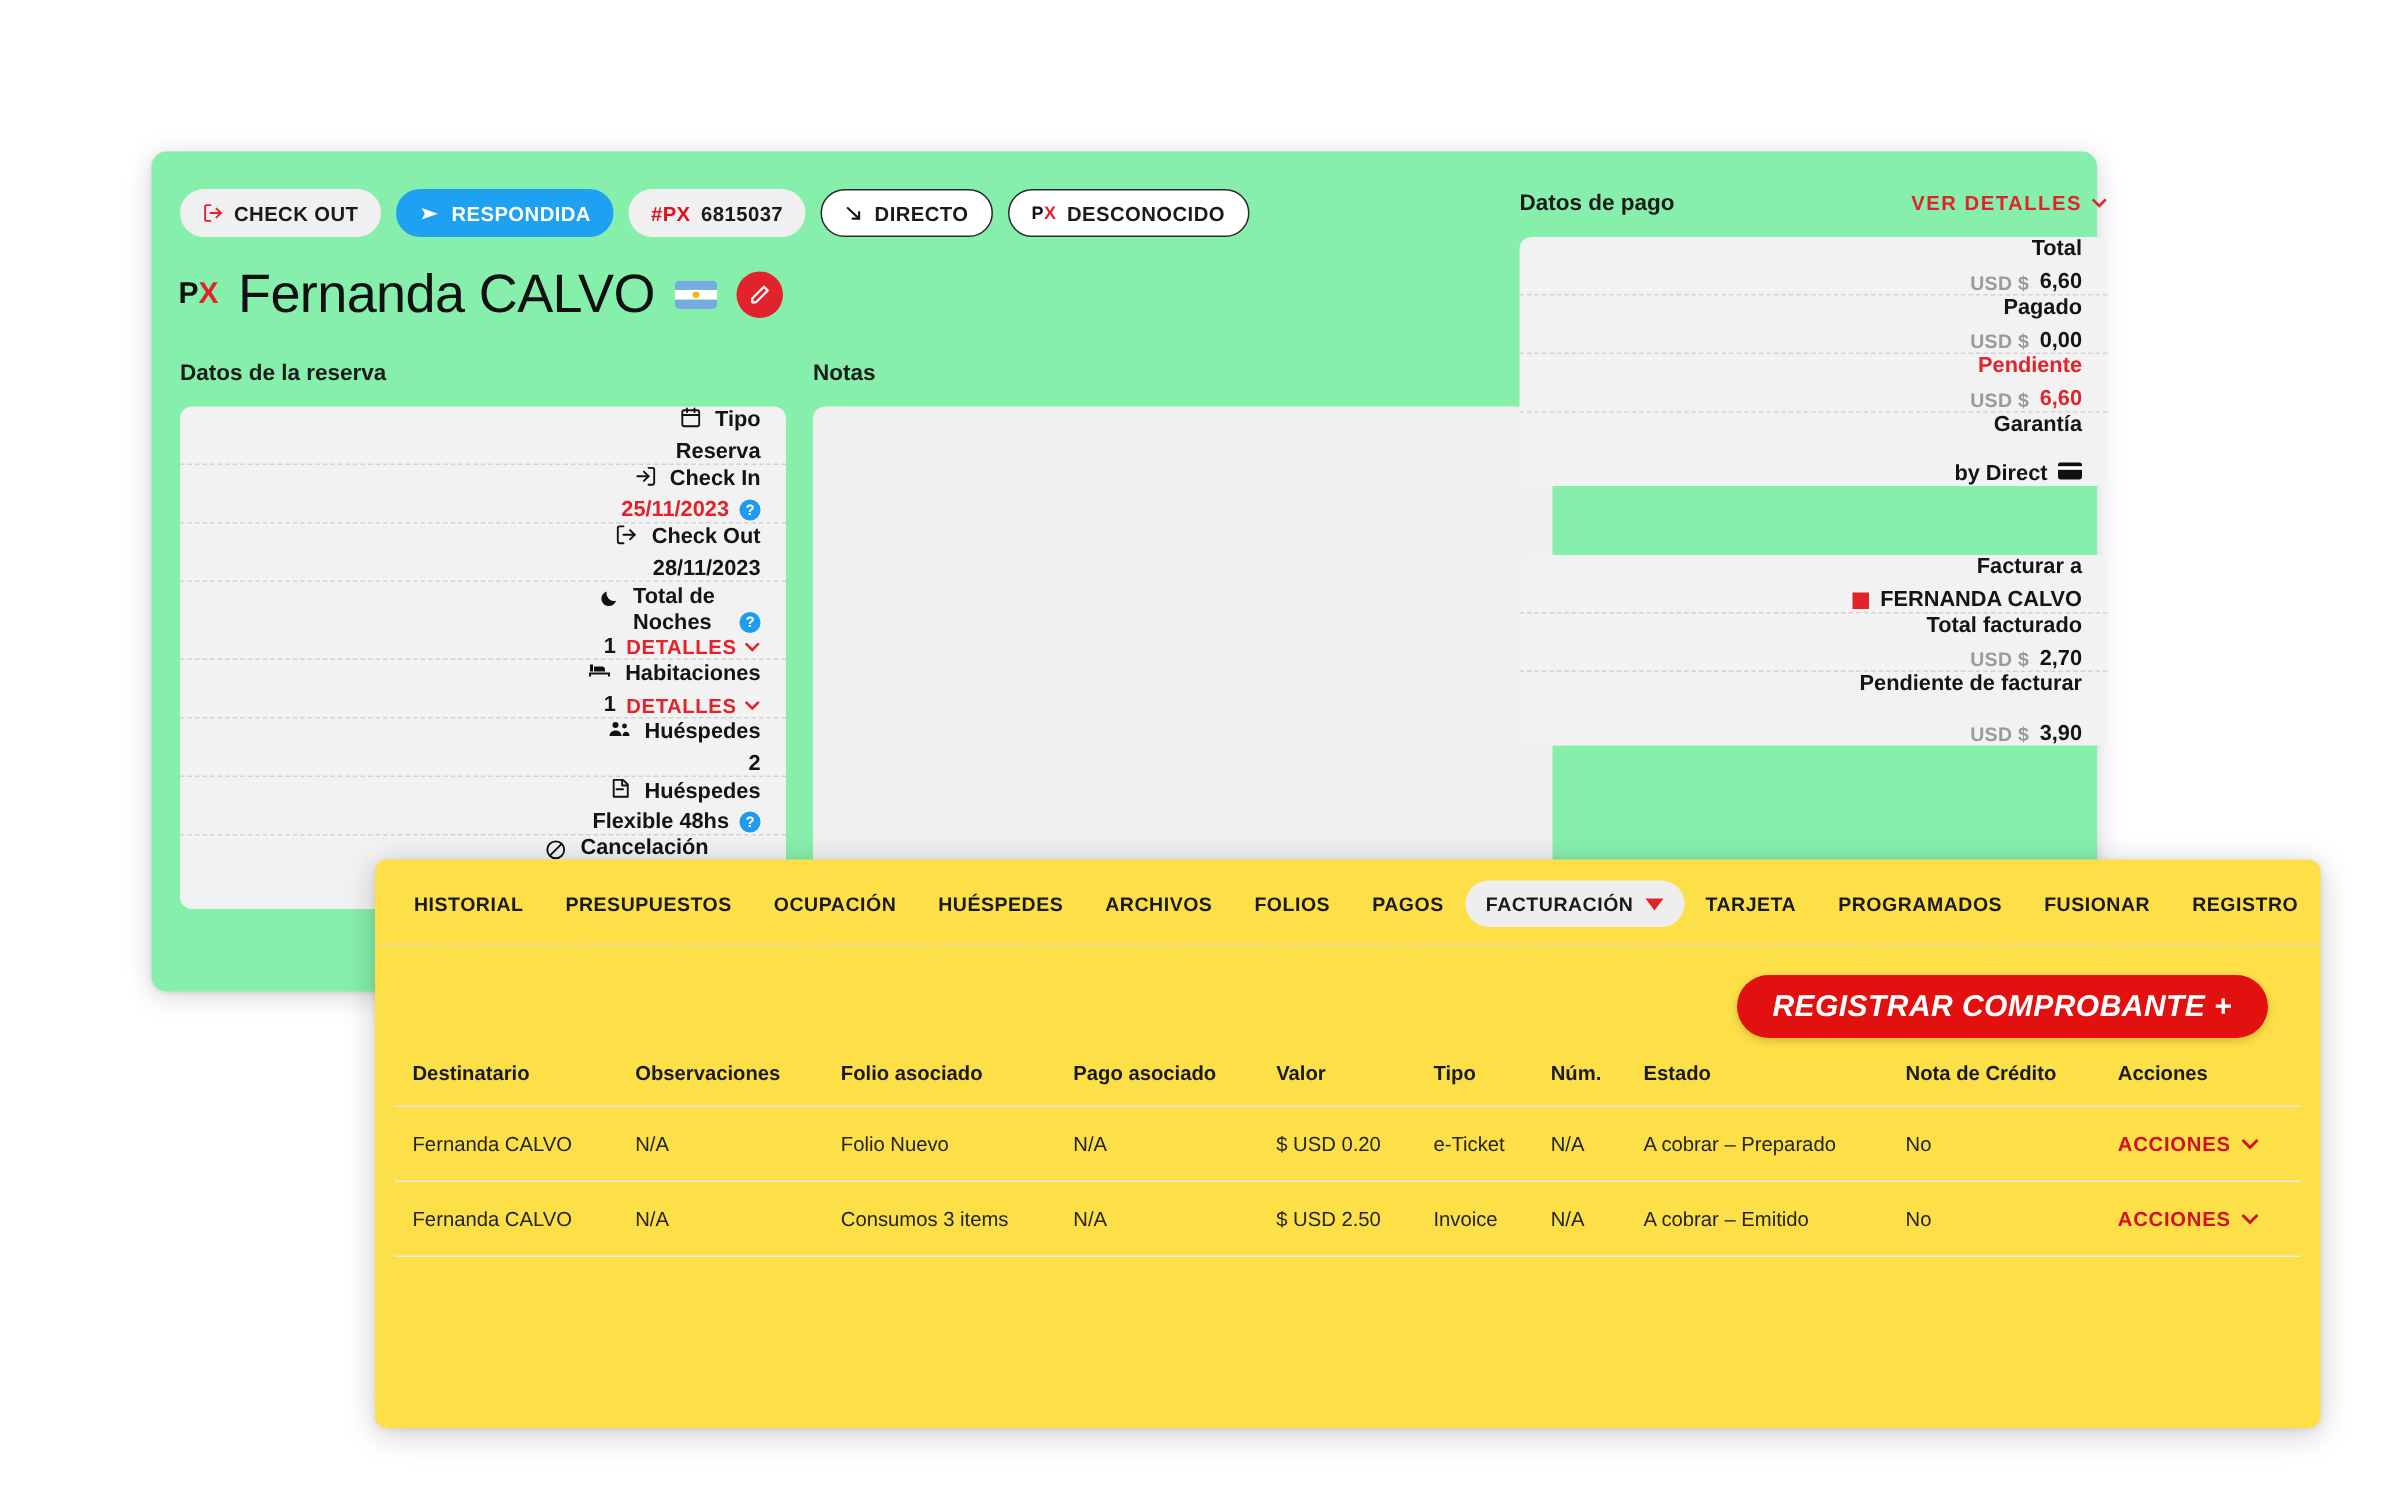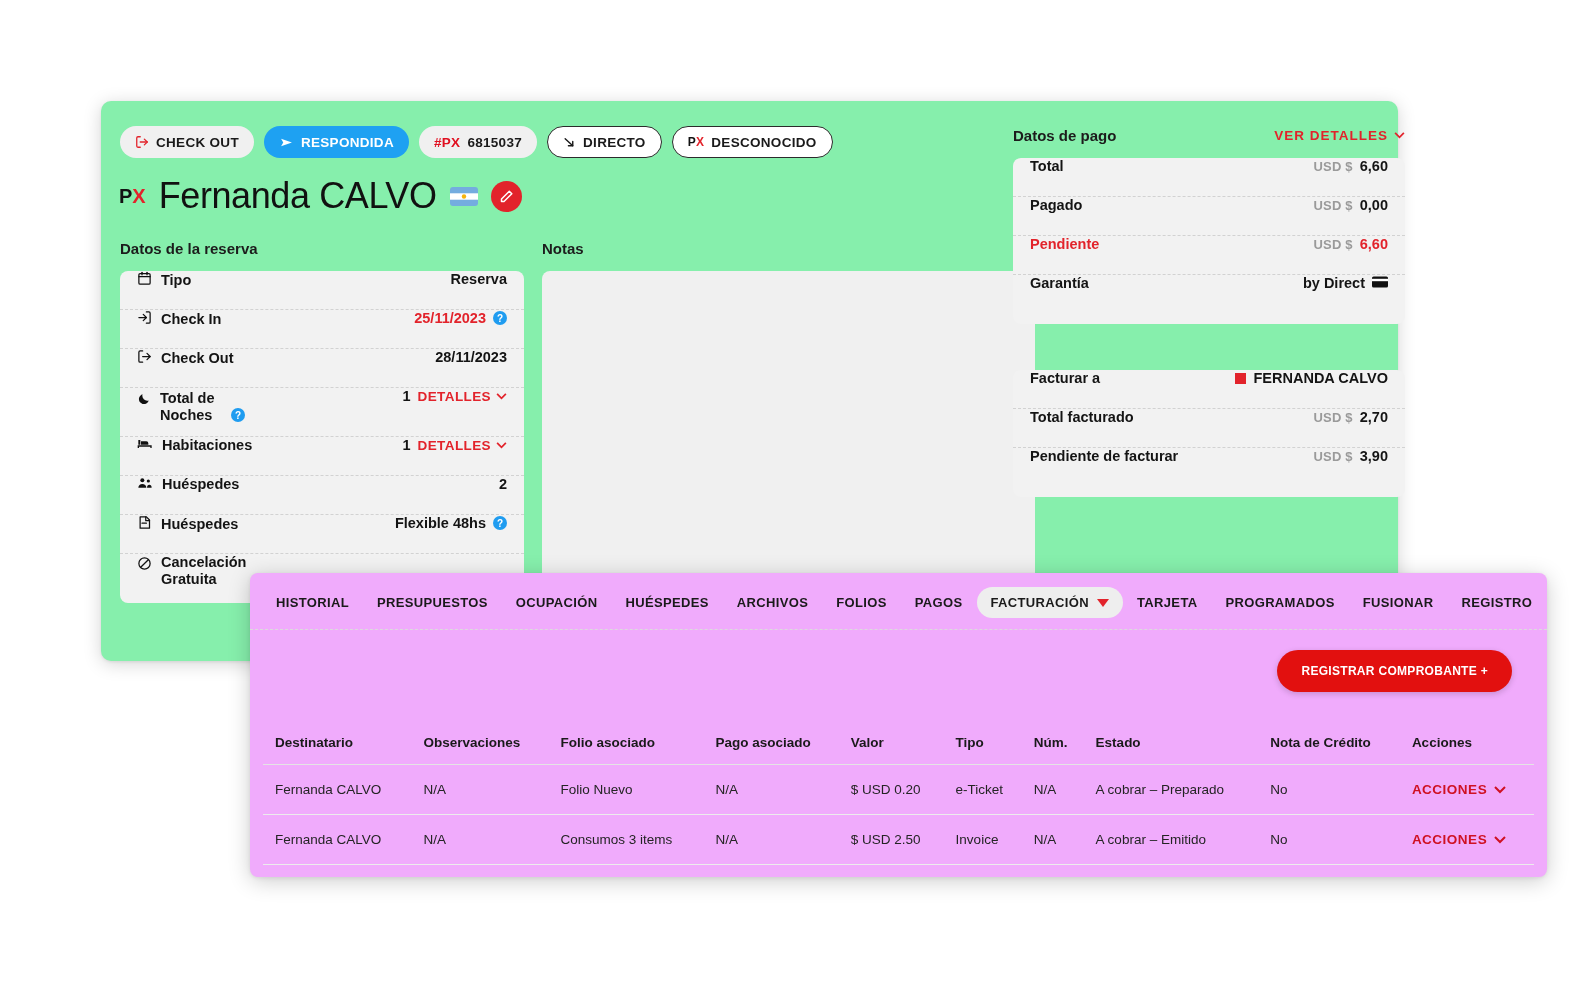--- a/index.html
+++ b/index.html
@@ -52,23 +52,24 @@
   
   .sec-h { font-size: 15px; font-weight: 700; color:#1c1c1c; }
 
   
   .col-left { position:absolute; left:19px; top:139px; width:404px; }
   .col-mid  { position:absolute; left:441px; top:139px; width:493px; }
   .col-right{ position:absolute; left:888px; top:26px; width:392px;margin-left:24px; }
 
   .list { margin-top:14px; background:#f2f2f2; border-radius:8px; overflow:hidden; }
   .row {
-    display:flex; align-items:flex-start; justify-content:space-between;
+    display:flex; align-items:flex-end; justify-content:space-between;
     padding: 0 17px; min-height: 39px;
     border-bottom: 1px dashed #d2d2d2;
+    flex-direction: column;
   }
   .row:last-child { border-bottom: none; }
   .row-tall { min-height: 49px; }
   .row-l { display:flex; align-items:center; gap:9px; font-size:14.5px; font-weight:700; color:#141414; }
   .row-l .lbl { line-height:1.15; }
   .row-r { display:flex; align-items:center; gap:7px; font-size:14.5px; font-weight:700; color:#141414; white-space:nowrap; }
   .muted-cur { color:#9a9a9a; font-weight:700; font-size:13px; letter-spacing:.2px; }
   .red { color:#e2232b; }
   .qmark {
     width:14px; height:14px; border-radius:50%; background:#1f9cf0; color:#fff;
@@ -81,43 +82,44 @@
   .sq-red { width:11px; height:11px; background:#e2232b; display:inline-block; }
   .ver-det { color:#e2232b; font-size:13.5px; font-weight:700; letter-spacing:1px; display:inline-flex; align-items:center; gap:6px; cursor:pointer; }
 
   .notes-box { margin-top:14px; background:#f0f0f0; border-radius:8px; height:396px; }
 
   .sec-head-row { display:flex; align-items:center; justify-content:space-between; }
 
   
   .bottom-card {
     position:absolute; left:250px; top:573px;
-    width: 1297px; height: 304px;
-    background:#f0abfc; border-radius:8px;
+    width: 1297px; height: 379px;
+    background:#fde047; border-radius:8px;
     box-shadow: 0 4px 22px rgba(0,0,0,0.20), 0 1px 4px rgba(0,0,0,0.08);
     overflow:hidden;
   }
   .tabs { display:flex; align-items:center; gap:0px; padding: 14px 8px 0 12px; }
   .tab {
     font-size: 13px; font-weight:700; letter-spacing:.35px; color:#1a1a1a;
     padding: 8px 14px; border-radius:16px; white-space:nowrap; cursor:pointer;
   }
   .tab.active { background:#eeeeee; display:flex; align-items:center; gap:8px; }
   .tri-down { width:0;height:0;border-left:6px solid transparent;border-right:6px solid transparent;border-top:8px solid #e2232b; }
   .tabs-divider { border-bottom:1px dashed #dcdcdc; margin: 11px 0 0 0; }
 
   .btn-area { display:flex; justify-content:flex-end; padding: 20px 35px 0 0; }
   .btn-primary {
     background:#e2100f; color:#fff; border:none; cursor:pointer;
     height:42px; padding: 0 24px; border-radius:21px;
-    font-size:12px; font-weight:700; letter-spacing:.3px;
+    font-size:20px; font-weight:700; letter-spacing:.3px;
     box-shadow: 0 2px 6px rgba(0,0,0,0.18);
-  }
-
-  table.grid { width: calc(100% - 26px); margin: 37px 13px 0 13px; border-collapse: collapse; }
+    font-style: italic;
+  }
+
+  table.grid { width: calc(100% - 26px); margin: 10px 13px 0 13px; border-collapse: collapse; }
   table.grid th {
     text-align:left; font-size:13.5px; font-weight:700; color:#1a1a1a;
     padding: 6px 6px 14px 12px; border-bottom:1px solid #e4e4e4; white-space:nowrap;
   }
   table.grid td {
     text-align:left; font-size:13.5px; font-weight:400; color:#242424;
     padding: 17px 6px 17px 12px; border-bottom:1px solid #ececec; white-space:nowrap;
   }
   td.na { color:#a7a7a7; }
   td.act { text-align:right; padding-right:38px; }

